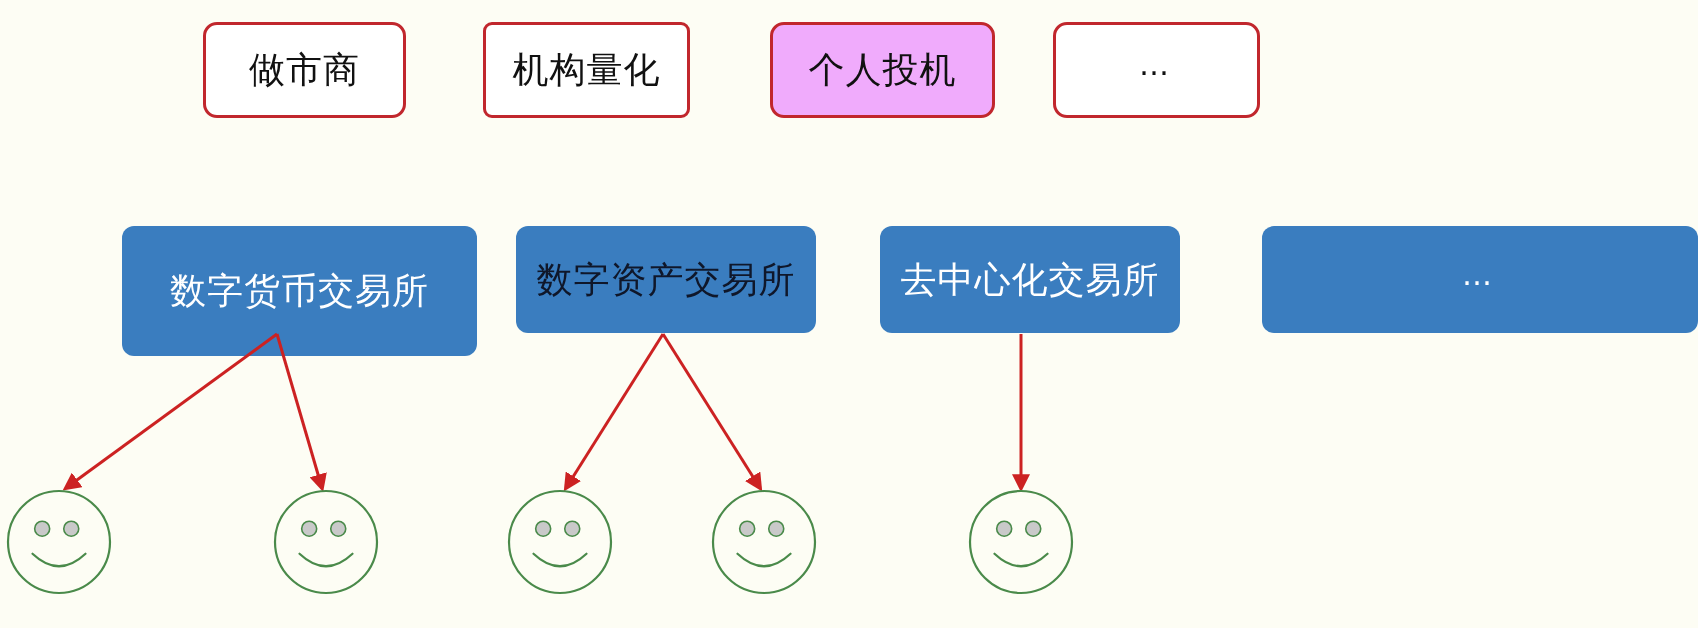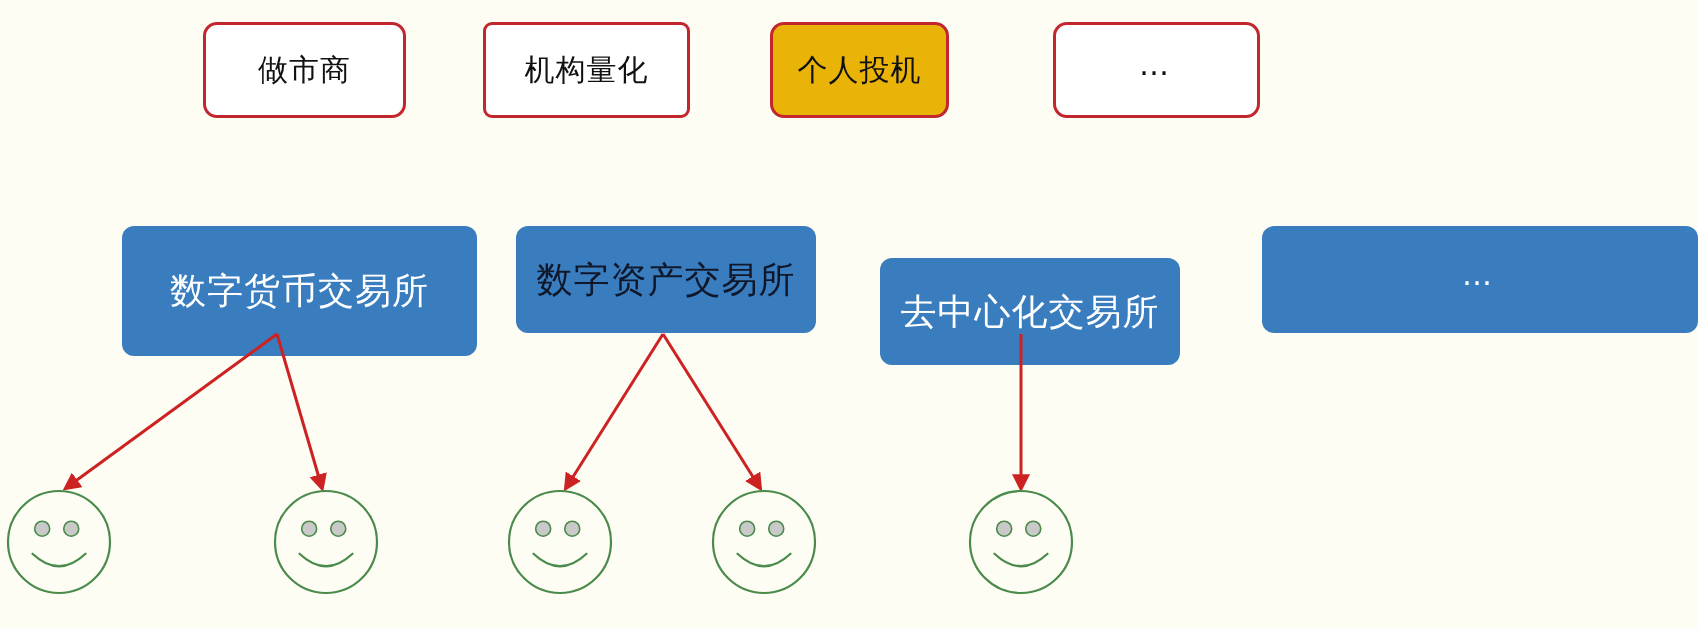--- a/index.html
+++ b/index.html
@@ -18,21 +18,21 @@
   .cat-box {
     position: absolute;
     box-sizing: border-box;
     background: #ffffff;
     border: 3px solid #c1272d;
     border-radius: 14px;
     display: flex;
     align-items: center;
     justify-content: center;
     color: #111111;
-    font-size: 30px;
+    font-size: 36px;
     letter-spacing: 1px;
     line-height: 1;
   }
   .cat-box.ellipsis {
     font-size: 30px;
     color: #1a1a2e;
     letter-spacing: 5px;
     padding-bottom: 10px;
   }
   .ex-box {
@@ -64,28 +64,28 @@
   }
 </style>
 </head>
 <body>
 
 <div id="canvas" style="width: 1698px; height: 628px; background: rgb(253, 253, 244);">
 
   <div id="category-row">
       <div class="cat-box" style="left: 203px; top: 22px; width: 203px; height: 96px; border-color: rgb(193, 39, 45); background: rgb(255, 255, 255); color: rgb(17, 17, 17);">做市商</div>
       <div class="cat-box" style="left: 483px; top: 22px; width: 207px; height: 96px; border-color: rgb(193, 39, 45); background: rgb(255, 255, 255); color: rgb(17, 17, 17); border-radius: 9px;">机构量化</div>
-      <div class="cat-box" style="left: 770px; top: 22px; width: 179px; height: 96px; border-color: rgb(193, 39, 45); background: #eab308; color: rgb(17, 17, 17);">个人投机</div>
+      <div class="cat-box" style="left: 770px; top: 22px; width: 225px; height: 96px; border-color: rgb(193, 39, 45); background: #f0abfc; color: rgb(17, 17, 17);">个人投机</div>
       <div class="cat-box ellipsis" style="left: 1053px; top: 22px; width: 207px; height: 96px; border-color: rgb(193, 39, 45); background: rgb(255, 255, 255); color: rgb(17, 17, 17);">…</div>
     </div>
 
   <div id="exchange-row">
       <div class="ex-box" style="left: 122px; top: 226px; width: 355px; height: 130px; background: rgb(58, 125, 191); color: #ffffff;">数字货币交易所</div>
       <div class="ex-box" style="left: 516px; top: 226px; width: 300px; height: 107px; background: rgb(58, 125, 191); color: #0f172a;">数字资产交易所</div>
-      <div class="ex-box" style="left: 880px; top: 226px; width: 300px; height: 107px; background: rgb(58, 125, 191); color: rgb(255, 255, 255); margin-top: 32px;">去中心化交易所</div>
+      <div class="ex-box" style="left: 880px; top: 226px; width: 300px; height: 107px; background: rgb(58, 125, 191); color: rgb(255, 255, 255);">去中心化交易所</div>
       <div class="ex-box ellipsis" style="left: 1262px; top: 226px; width: 436px; height: 107px; background: rgb(58, 125, 191); color: rgb(255, 255, 255);">…</div>
     </div>
 
   <svg class="arrows" id="arrow-layer" viewBox="0 0 1698 628" xmlns="http://www.w3.org/2000/svg">
     <defs>
       <marker id="redhead" markerWidth="6" markerHeight="6" refX="4.6" refY="3" orient="auto" markerUnits="strokeWidth">
         <path d="M0,0 L6,3 L0,6 Z" fill="#cc2222"></path>
       </marker>
     </defs>
     <g id="arrow-group">

